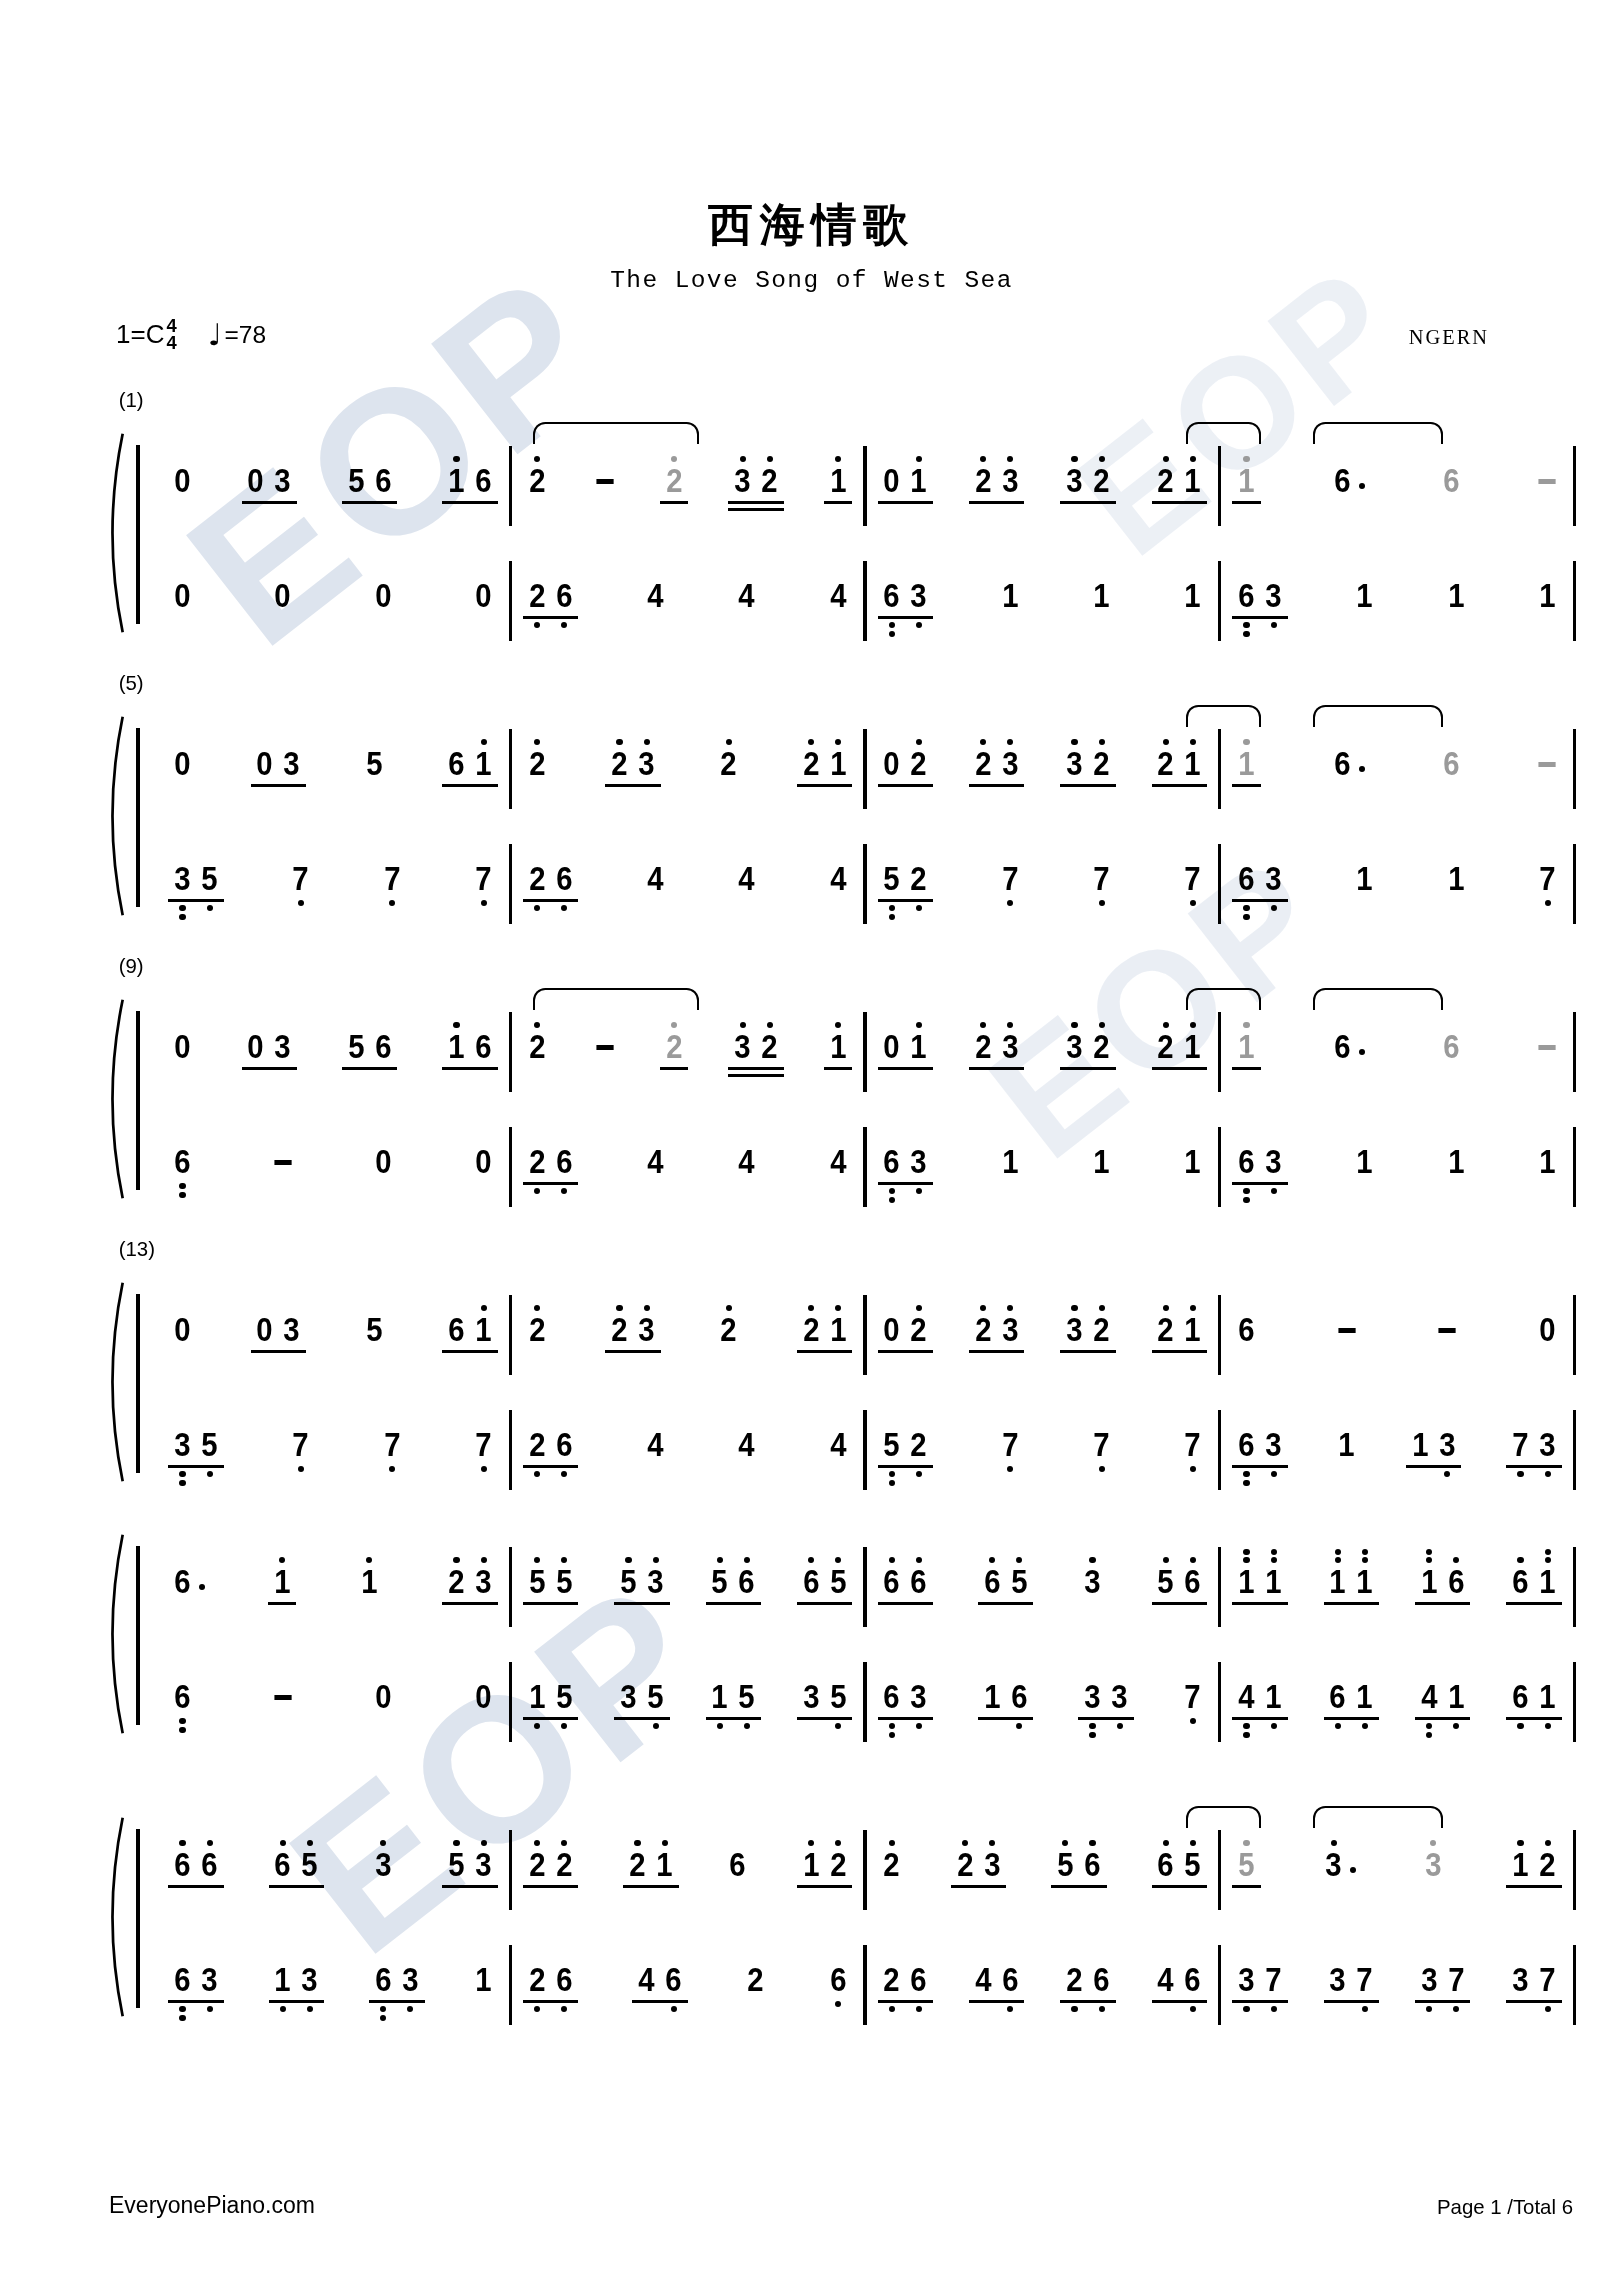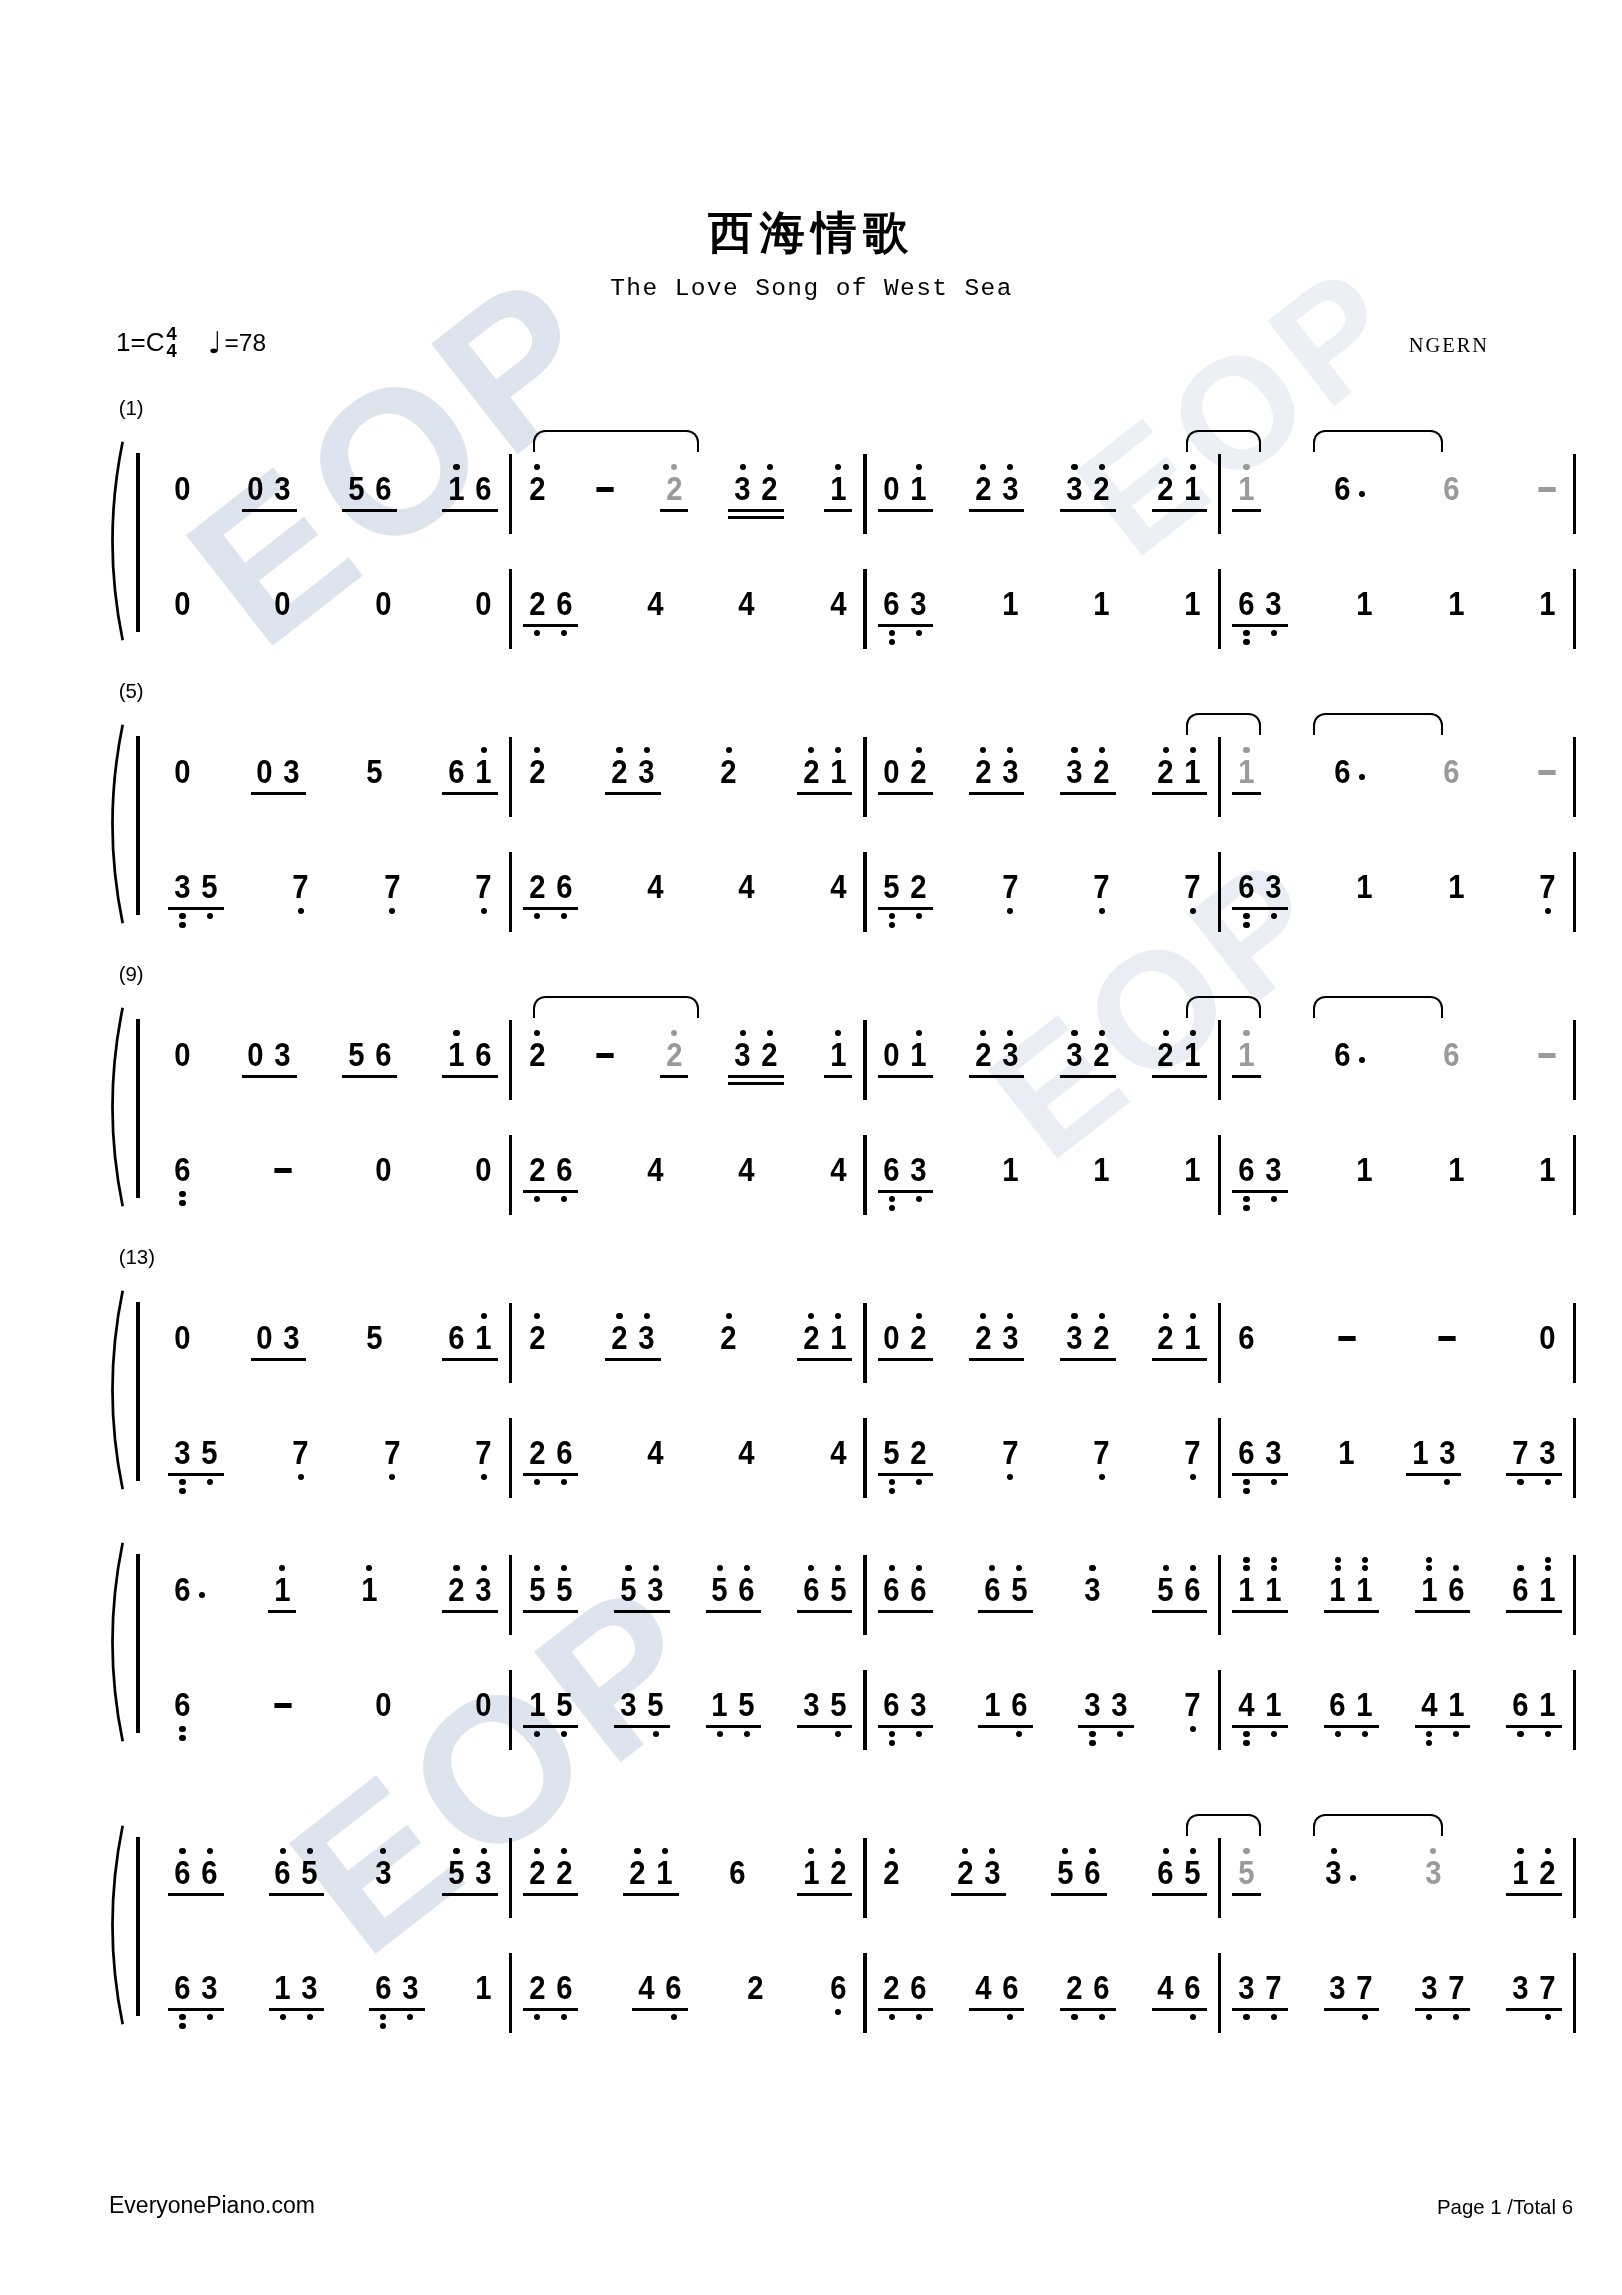--- a/index.html
+++ b/index.html
@@ -3,21 +3,21 @@
 <meta charset="utf-8">
 <style>
   html,body{margin:0;padding:0;background:#fff;}
   #page{position:relative;width:1623px;height:2295px;background:#ffffff;overflow:hidden;
         font-family:"Liberation Sans",sans-serif;color:#000;}
   
   .wm{position:absolute;font-weight:700;color:#dde4ee;transform:rotate(-38deg);
       letter-spacing:8.2px;z-index:0;font-family:"Liberation Sans",sans-serif;user-select:none;}
   
   .hdr{position:relative;z-index:1;}
-  .title{margin:8px;padding-top:195px;text-align:center;font-size:45px;font-weight:700;
+  .title{margin:0;padding-top:195px;text-align:center;font-size:45px;font-weight:700;
          letter-spacing:6.8px;font-family:"DejaVu Sans","Liberation Sans",sans-serif;}
   .subtitle{margin-top:12.3px;text-align:center;font-size:24.5px;letter-spacing:1.4px;
             font-family:"Liberation Mono","DejaVu Sans Mono",monospace;}
   .meta{position:relative;height:57px;margin-top:15px;}
   .keysig{position:absolute;left:116px;top:9px;display:flex;align-items:center;font-size:26px;}
   .frac{display:inline-flex;flex-direction:column;align-items:center;font-weight:700;
         font-size:18.4px;line-height:16.4px;margin:0 0 0 2px;}
   .tempo{display:flex;align-items:center;margin-left:31px;}
   .qnote{font-family:"DejaVu Sans",sans-serif;font-size:30px;margin-right:2.7px;line-height:27px;}
   .teq{font-size:24.5px;}

